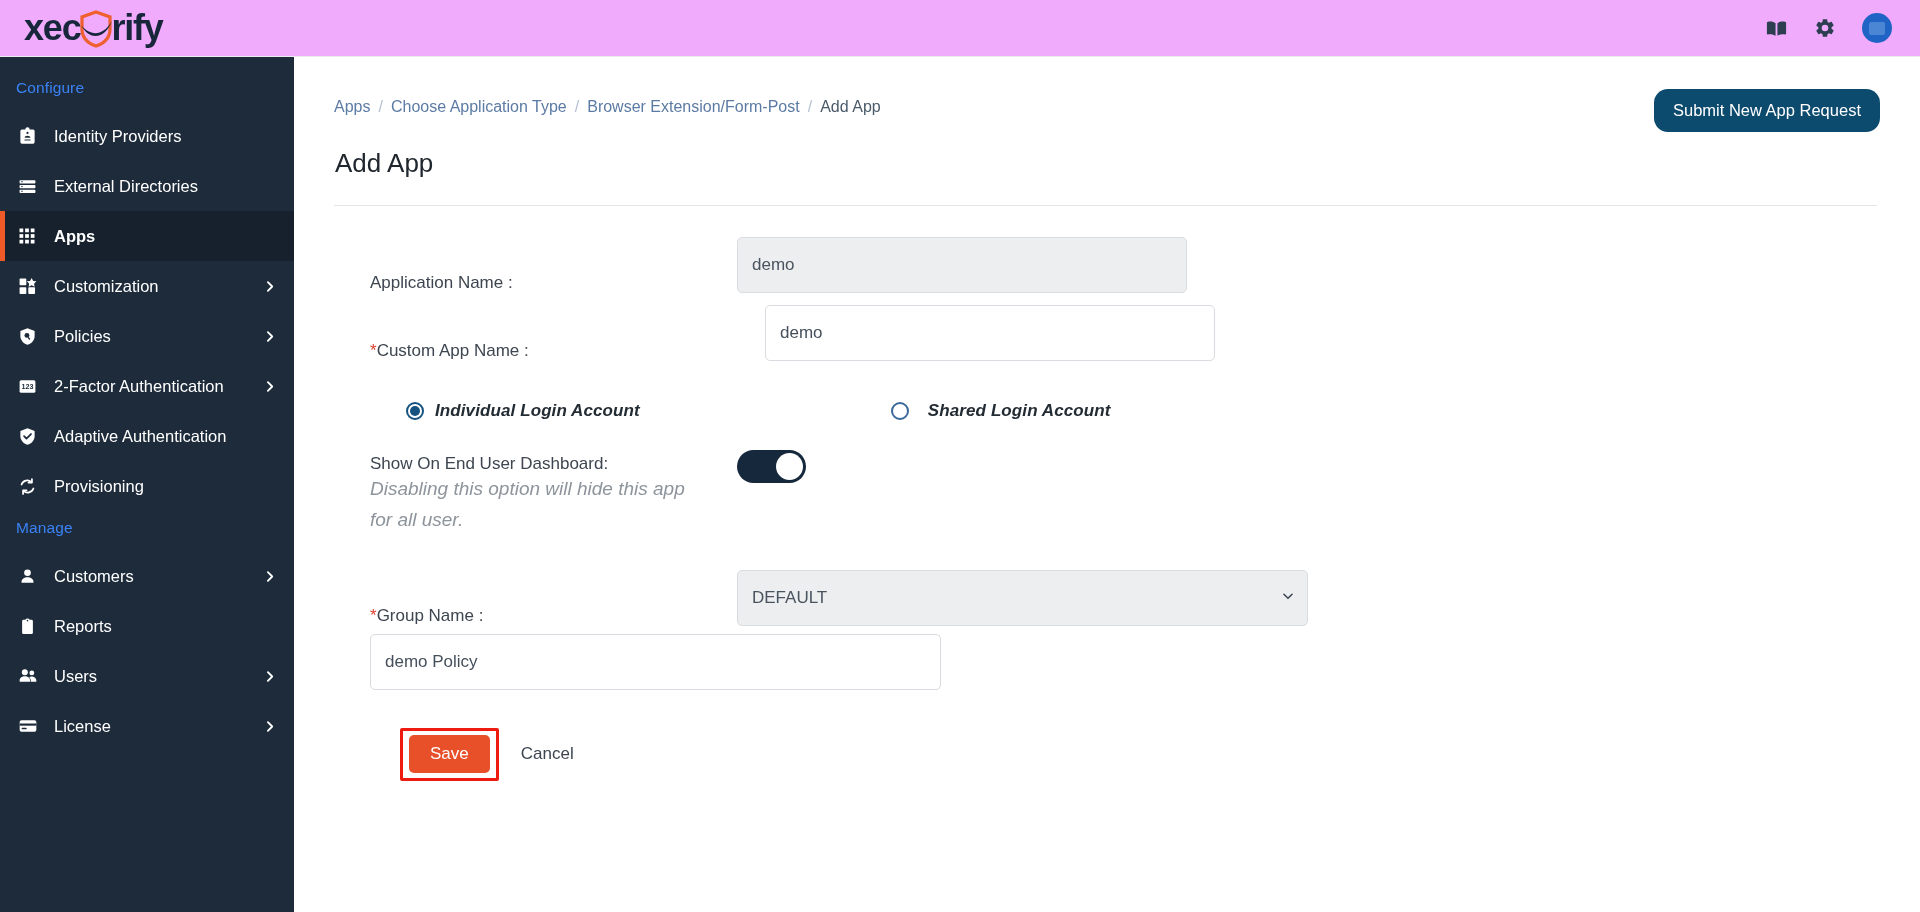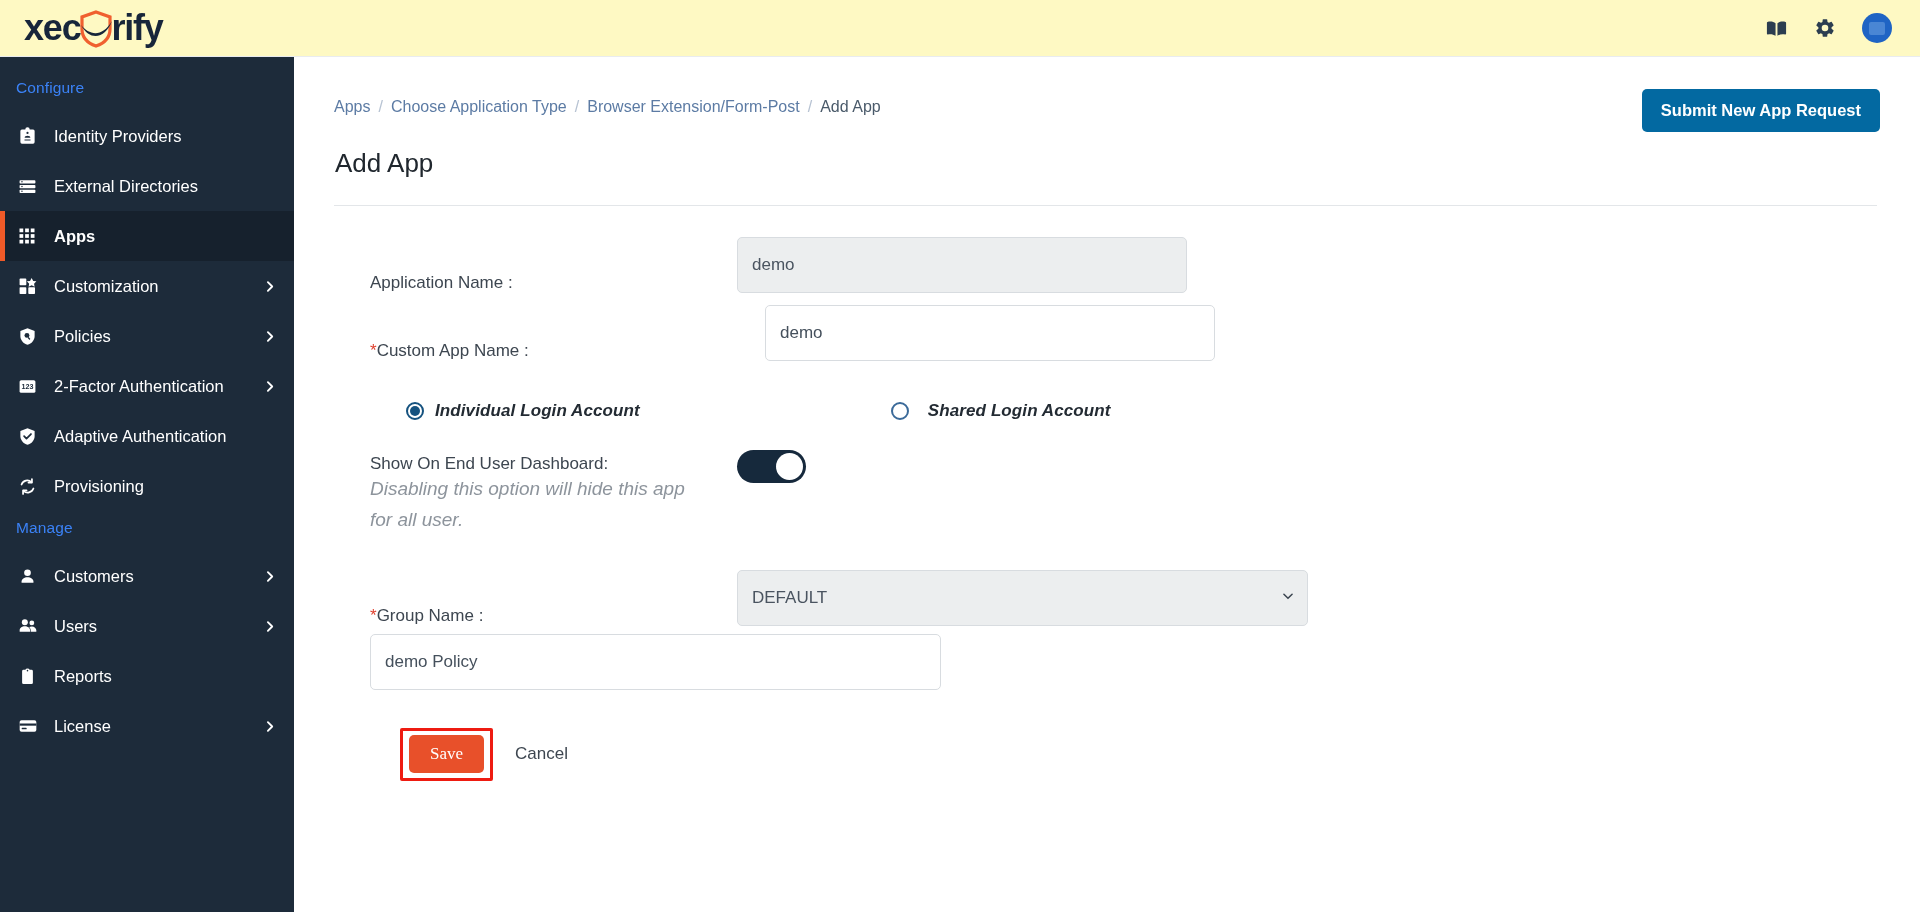--- a/index.html
+++ b/index.html
@@ -11,21 +11,21 @@
     background: #ffffff;
     font-family: "Liberation Sans", sans-serif;
     -webkit-font-smoothing: antialiased;
   }
 
   .app { position: relative; width: 1920px; height: 912px; display: flex; flex-direction: column; }
 
   
   .topbar {
     height: 57px; min-height: 57px;
-    background: #fef9c3;
+    background: #f0abfc;
     border-bottom: 1px solid #e9ecef;
     display: flex; align-items: center;
     position: relative; z-index: 5;
   }
   .brand {
     width: 294px; height: 100%;
     display: flex; align-items: center;
     padding-left: 24px;
   }
   .logo-wrap { display: flex; align-items: center; }
@@ -100,23 +100,23 @@
     font-size: 16px; color: #5c7ba4;
     display: flex; align-items: center; gap: 8px;
     height: 20px;
   }
   .breadcrumb a { color: #5c7ba4; text-decoration: none; cursor: pointer; }
   .breadcrumb .sep { color: #b6c2d2; }
   .breadcrumb .crumb-current { color: #4a5a6a; cursor: default; }
 
   .submit-btn {
     position: absolute; right: 40px; top: 32px;
-    background: #0369a1; color: #fff;
-    border: none; border-radius: 5px;
-    font-size: 16.5px; font-weight: 700;
+    background: #0c4a6e; color: #fff;
+    border: none; border-radius: 14px;
+    font-size: 16.5px; font-weight: 400;
     padding: 12px 19px; cursor: pointer;
     font-family: "Liberation Sans", sans-serif;
     white-space: nowrap;
   }
 
   .page-title {
     font-size: 26px; color: #20272e; font-weight: 400;
     margin: 31px 0 0 1px;
   }
   .divider { height: 1px; background: #e3e6e9; margin: 26px 0 0 0; width: 1543px; max-width: 100%; }
@@ -191,21 +191,21 @@
 
   
   .actions { display: flex; align-items: center; padding-left: 30px; margin-top: 38px; }
   .save-highlight {
     border: 3px solid #ee1b11; padding: 4px 6px 5px 6px;
     display: inline-flex; border-radius: 2px;
   }
   .save-btn {
     background: #e8502a; color: #fff; border: none; border-radius: 5px;
     font-size: 17px; padding: 9px 21px; cursor: pointer;
-    font-family: Liberation Serif, serif;
+    font-family: Liberation Sans, sans-serif;
   }
   .cancel-link {
     font-size: 17px; color: #3d4650; margin-left: 22px; cursor: pointer; text-decoration: none;
   }
 </style>
 </head>
 <body>
 
 <div class="app">
 
@@ -368,42 +368,42 @@
         <span class="s-label">Customers</span>
         <span class="s-chev">
           <svg width="13" height="13" viewBox="0 0 24 24" fill="none" stroke="currentColor" stroke-width="3.4" stroke-linecap="round" stroke-linejoin="round">
               <polyline points="9 4 17 12 9 20"></polyline>
             </svg>
         </span>
       </div>
 
       <div class="side-item">
         <span class="s-ico">
+          <svg width="19" height="19" viewBox="0 0 24 24" fill="currentColor" aria-hidden="true">
+            <path d="M17 3.6h-2.3a2.9 2.9 0 0 0-5.4 0H7A1.8 1.8 0 0 0 5.2 5.4v14.4A1.8 1.8 0 0 0 7 21.6h10a1.8 1.8 0 0 0 1.8-1.8V5.4A1.8 1.8 0 0 0 17 3.6zm-5 0a1 1 0 1 1 0 2 1 1 0 0 1 0-2z"></path>
+          </svg>
+        </span>
+        <span class="s-label">Reports</span>
+      </div>
+
+      <div class="side-item">
+        <span class="s-ico">
           <svg width="20" height="20" viewBox="0 0 24 24" fill="currentColor" aria-hidden="true">
             <circle cx="8.2" cy="7.6" r="3.6"></circle>
             <circle cx="16.6" cy="8.3" r="2.9"></circle>
             <path d="M8.2 12.4c-3.4 0-6.2 2-6.2 4.5V19h12.4v-2.1c0-2.5-2.8-4.5-6.2-4.5z"></path>
             <path d="M16.6 12.6c-1.2 0-2.3.25-3.2.68 1.1 1 1.8 2.3 1.8 3.7V19H22v-1.9c0-2.2-2.4-4.5-5.4-4.5z"></path>
           </svg>
         </span>
         <span class="s-label">Users</span>
         <span class="s-chev">
           <svg width="13" height="13" viewBox="0 0 24 24" fill="none" stroke="currentColor" stroke-width="3.4" stroke-linecap="round" stroke-linejoin="round">
               <polyline points="9 4 17 12 9 20"></polyline>
             </svg>
         </span>
-      </div>
-
-      <div class="side-item">
-        <span class="s-ico">
-          <svg width="19" height="19" viewBox="0 0 24 24" fill="currentColor" aria-hidden="true">
-            <path d="M17 3.6h-2.3a2.9 2.9 0 0 0-5.4 0H7A1.8 1.8 0 0 0 5.2 5.4v14.4A1.8 1.8 0 0 0 7 21.6h10a1.8 1.8 0 0 0 1.8-1.8V5.4A1.8 1.8 0 0 0 17 3.6zm-5 0a1 1 0 1 1 0 2 1 1 0 0 1 0-2z"></path>
-          </svg>
-        </span>
-        <span class="s-label">Reports</span>
       </div>
 
       <div class="side-item">
         <span class="s-ico">
           <svg width="20" height="20" viewBox="0 0 24 24" fill="currentColor" aria-hidden="true">
             <rect x="2" y="5" width="20" height="14" rx="2.2"></rect>
             <rect x="2" y="9" width="20" height="2.6" fill="#1d2b3a"></rect>
             <rect x="4.4" y="14" width="6" height="2" rx=".8" fill="#1d2b3a"></rect>
           </svg>
         </span>

